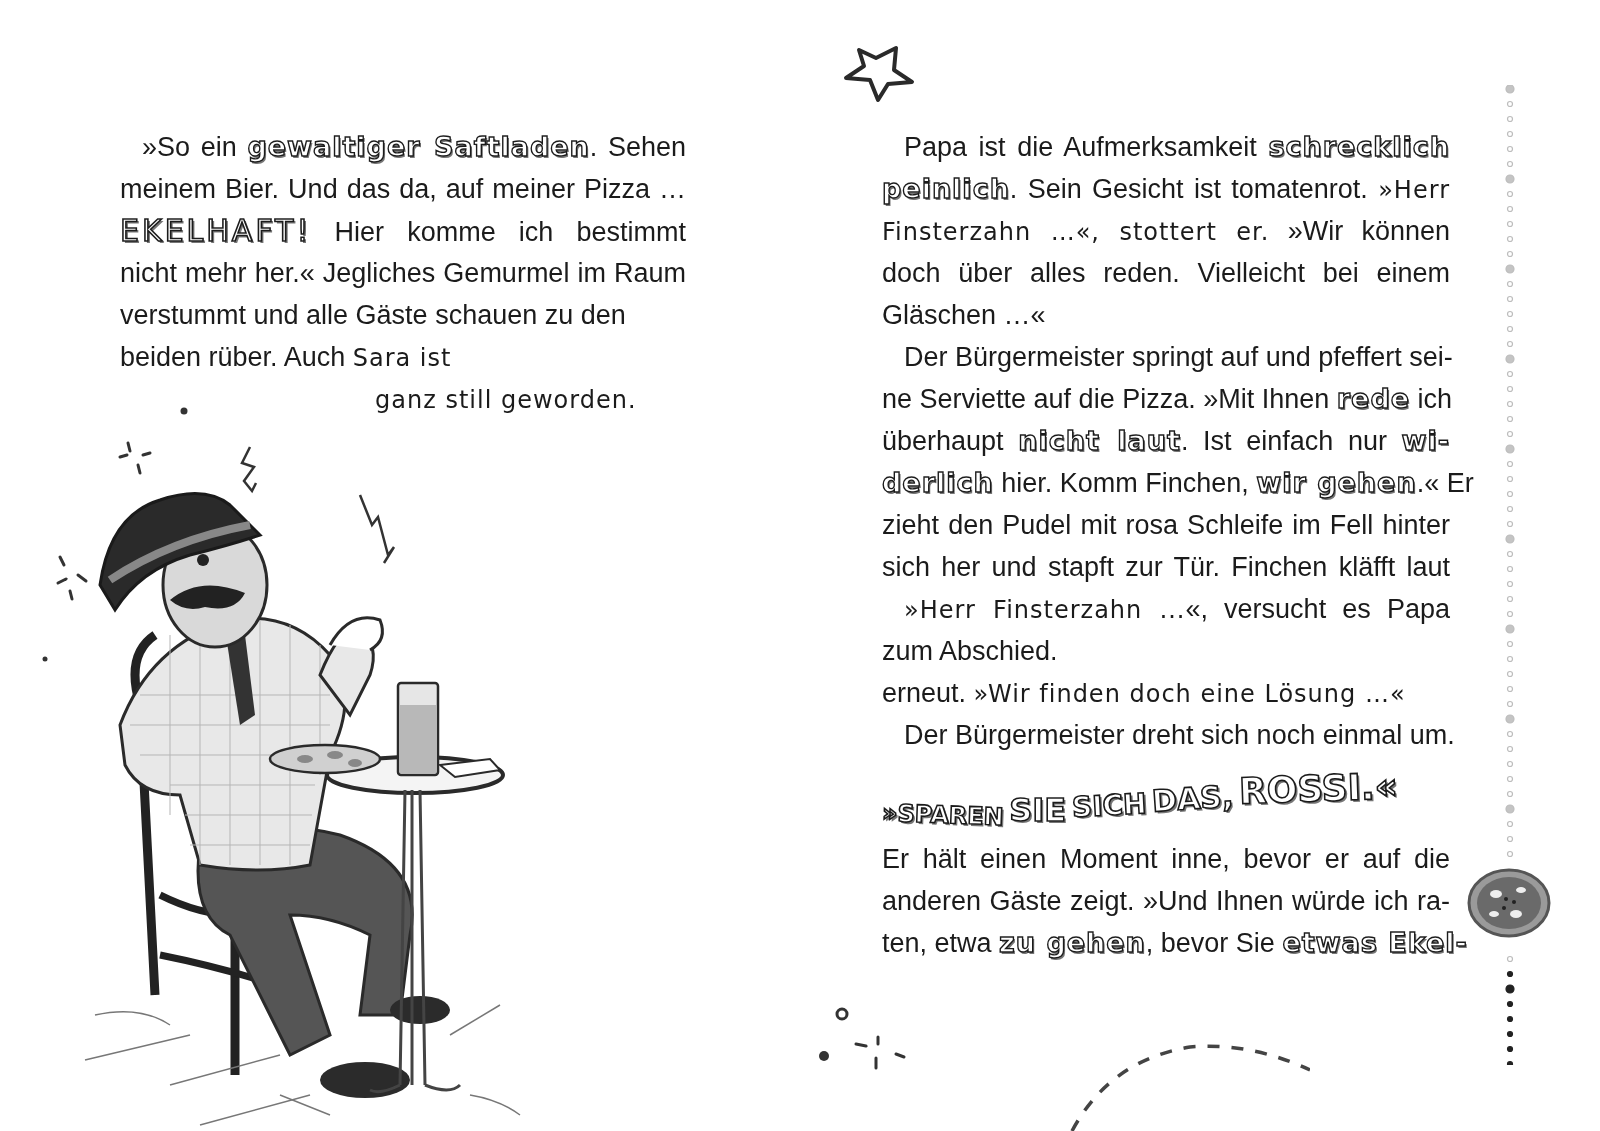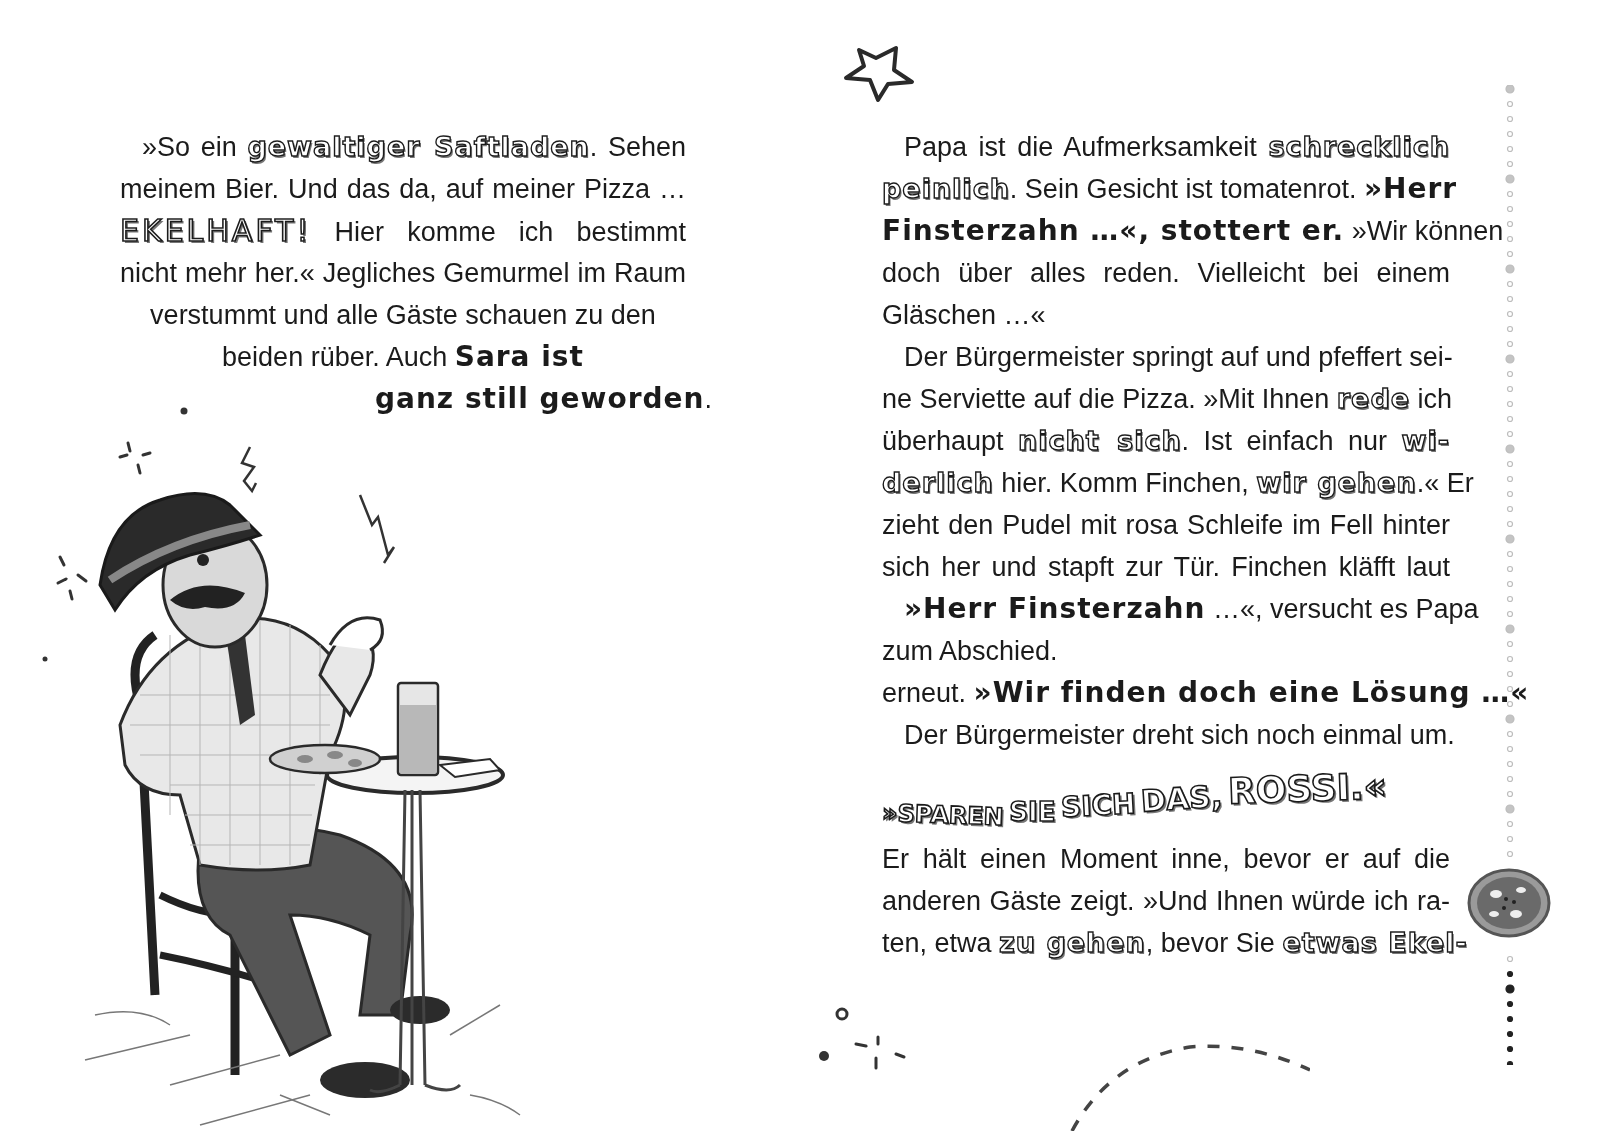--- a/index.html
+++ b/index.html
@@ -6,26 +6,26 @@
   body { width: 1600px; height: 1131px; position: relative; overflow: hidden; font-family: "DejaVu Sans", sans-serif; color: #1a1a1a; }
   .page { position: absolute; top: 0; height: 802px; }
   .page-left { left: 0; width: 800px; }
   .page-right { left: 800px; width: 800px; }
 
   .text-block { position: absolute; font-family: "Liberation Sans", sans-serif; font-size: 27px; line-height: 42px; color: #1b1b1b; }
   .left-text { left: 120px; top: 126px; width: 566px; }
   .right-text { left: 882px; top: 126px; width: 568px; }
   .line { display: block; white-space: nowrap; height: 42px; }
   .line.justify { text-align: justify; text-align-last: justify; }
-  .line.right { text-align: center; }
+  .line.right { text-align: left; }
   .line.indent { padding-left: 22px; }
   .line.indent.justify { padding-left: 22px; }
 
   .outline { font-family: "DejaVu Sans", sans-serif; font-weight: bold; color: #ffffff; -webkit-text-stroke: 1.4px #1b1b1b; text-shadow: 1.5px 1.5px 0 #777; letter-spacing: 1px; font-size: 27px; }
-  .shout { font-family: "DejaVu Sans", sans-serif; font-weight: bold; letter-spacing: 1px; font-size: 28px; }
+  .shout { font-family: "DejaVu Sans", sans-serif; font-weight: normal; letter-spacing: 1px; font-size: 24px; }
   .caps-outline { font-family: "DejaVu Sans", sans-serif; font-weight: normal; color: #ffffff; -webkit-text-stroke: 1.6px #1b1b1b; text-shadow: 2px 2px 0 #777; letter-spacing: 3px; font-size: 30px; }
 
   .headline { position: absolute; left: 882px; top: 768px; width: 570px; height: 60px; font-family: "DejaVu Sans", sans-serif; font-weight: bold; color: #ffffff; -webkit-text-stroke: 1.6px #1b1b1b; text-shadow: 2px 2px 0 #777; white-space: nowrap; }
   .headline span { display: inline-block; }
 
   .deco { position: absolute; }
   .dots-rail { position: absolute; left: 1504px; top: 85px; width: 12px; height: 980px; }
 </style>
 </head>
 <body>
@@ -137,33 +137,33 @@
 </div>
 
 <div class="text-block right-text">
   <span class="line indent justify"><span>Papa ist die Aufmerksamkeit </span><span class="outline">schrecklich</span></span>
   <span class="line justify"><span class="outline">peinlich</span><span>. Sein Gesicht ist tomatenrot. </span><span class="shout">»Herr</span></span>
   <span class="line justify"><span class="shout">Finsterzahn …«, stottert er.</span><span> »Wir können</span></span>
   <span class="line justify"><span>doch über alles reden. Vielleicht bei einem</span></span>
   <span class="line"><span>Gläschen …«</span></span>
   <span class="line indent justify"><span>Der Bürgermeister springt auf und pfeffert sei-</span></span>
   <span class="line justify"><span>ne Serviette auf die Pizza. »Mit Ihnen </span><span class="outline">rede</span><span> ich</span></span>
-  <span class="line justify"><span>überhaupt </span><span class="outline">nicht sich</span><span>. Ist einfach nur </span><span class="outline">wi-</span></span>
+  <span class="line justify"><span>überhaupt </span><span class="outline">nicht laut</span><span>. Ist einfach nur </span><span class="outline">wi-</span></span>
   <span class="line justify"><span class="outline">derlich</span><span> hier. Komm Finchen, </span><span class="outline">wir gehen</span><span>.« Er</span></span>
   <span class="line justify"><span>zieht den Pudel mit rosa Schleife im Fell hinter</span></span>
   <span class="line justify"><span>sich her und stapft zur Tür. Finchen kläfft laut</span></span>
   <span class="line indent justify"><span class="shout">»Herr Finsterzahn</span><span> …«, versucht es Papa</span></span>
   <span class="line"><span>zum Abschied.</span></span>
   <span class="line"><span>erneut. </span><span class="shout">»Wir finden doch eine Lösung …«</span></span>
   <span class="line indent"><span>Der Bürgermeister dreht sich noch einmal um.</span></span>
 </div>
 
 <div class="headline">
   <span style="font-size:24px;transform:translateY(22px) rotate(2deg)">»SPAREN</span>
-  <span style="font-size:26px;transform:translateY(20px)">SIE</span>
+  <span style="font-size:32px;transform:translateY(20px)">SIE</span>
   <span style="font-size:28px;transform:translateY(14px) rotate(-3deg)">SICH</span>
   <span style="font-size:30px;transform:translateY(8px) rotate(-4deg)">DAS,</span>
   <span style="font-size:36px;transform:translateY(0px) rotate(-2deg)">ROSSI.«</span>
 </div>
 
 <div class="text-block right-text" style="top:838px">
   <span class="line justify"><span>Er hält einen Moment inne, bevor er auf die</span></span>
   <span class="line justify"><span>anderen Gäste zeigt. »Und Ihnen würde ich ra-</span></span>
   <span class="line justify"><span>ten, etwa </span><span class="outline">zu gehen</span><span>, bevor Sie </span><span class="outline">etwas Ekel-</span></span>
 </div>

